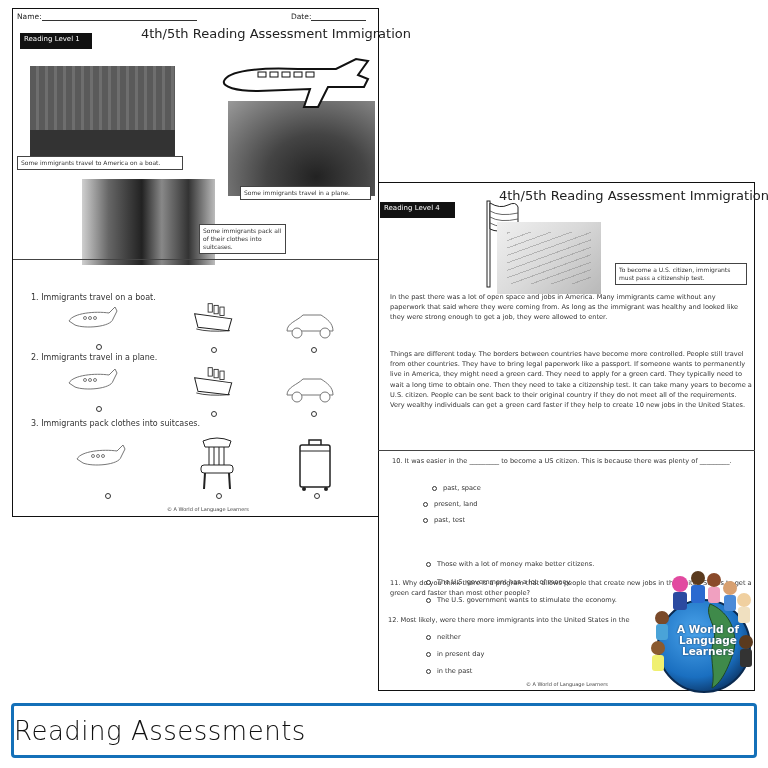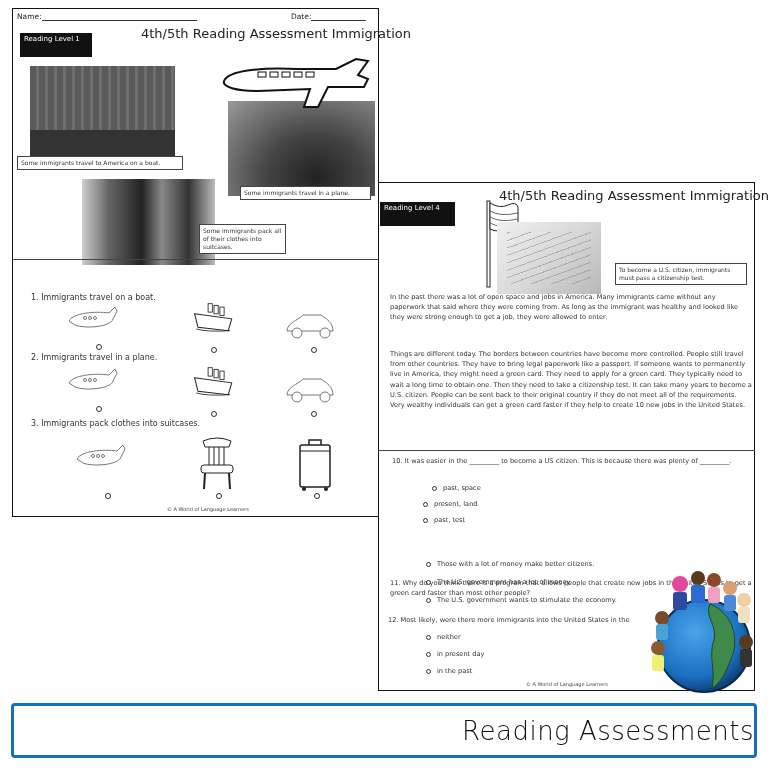--- a/index.html
+++ b/index.html
@@ -8,21 +8,21 @@
 
   .page { position: absolute; background: #fff; border: 1.5px solid #111; }
   #left-page { left: 12px; top: 8px; width: 367px; height: 509px; }
   #right-page { left: 378px; top: 182px; width: 377px; height: 509px; z-index: 2; }
   .name-row { position: absolute; top: 3px; left: 4px; font-size: 7.5px; }
   .name-line { display: inline-block; width: 155px; border-bottom: 0.8px solid #333; height: 8px; vertical-align: bottom; }
   .date-row { position: absolute; top: 3px; left: 278px; font-size: 7.5px; }
   .date-line { display: inline-block; width: 55px; border-bottom: 0.8px solid #333; height: 8px; vertical-align: bottom; }
 
   .sheet-title { position: absolute; font-size: 13px; color: #222; white-space: nowrap; }
-  .level-badge { position: absolute; background: #111; color: #fff; font-size: 7px; padding: 2px 4px; width: 72px; height: 24px; line-height: 8px; }
+  .level-badge { position: absolute; background: #111; color: #fff; font-size: 7px; padding: 2px 4px; width: 72px; height: 16px; line-height: 8px; }
   .big-title { position: absolute; font-size: 11.5px; color: #111; white-space: nowrap; }
 
   .photo { position: absolute; background: linear-gradient(180deg,#8a8a8a 0%,#555 45%,#3a3a3a 100%); }
   .photo.boat { left: 17px; top: 57px; width: 145px; height: 92px;
     background: repeating-linear-gradient(90deg,#5a5a5a 0 6px,#6e6e6e 6px 9px), #555; }
   .photo.boat::after { content:""; position:absolute; left:0; right:0; bottom:0; height:28px; background:#333; }
   .photo.plane { left: 217px; top: 92px; width: 147px; height: 95px;
     background: radial-gradient(ellipse at 60% 80%, #222 0%, #444 40%, #9a9a9a 100%); }
   .photo.bags { left: 69px; top: 170px; width: 133px; height: 86px;
     background: linear-gradient(90deg,#cfcfcf 0%,#666 20%,#222 45%,#888 60%,#333 80%,#bbb 100%); }
@@ -51,21 +51,21 @@
   .para { position: absolute; left: 390px; width: 362px; font-size: 6.6px; line-height: 10.2px; color: #333; }
 
   .mc-q { position: absolute; font-size: 6.6px; line-height: 10.2px; color: #333; }
   .opt { position: absolute; font-size: 6.6px; color: #333; white-space: nowrap; }
   .opt .o { display: inline-block; width: 5px; height: 5px; border: 1px solid #333; border-radius: 50%; margin-right: 6px; vertical-align: middle; }
 
   .globe { position: absolute; left: 646px; top: 566px; width: 110px; height: 128px; z-index: 3; }
 
   .banner { position: absolute; left: 11px; top: 703px; width: 746px; height: 55px;
     border: 3.5px solid #1470b8; border-radius: 4px; background: #fff; z-index: 4;
-    display: flex; align-items: center; justify-content: flex-end; }
+    display: flex; align-items: center; justify-content: flex-start; }
   .banner span { font-family: "DejaVu Sans", sans-serif; font-size: 26px; color: #111; letter-spacing: 0.5px; font-weight: 300; }
 </style>
 </head>
 <body>
 
 <div class="page" id="left-page">
   <div class="name-row">
     <span>Name:</span><span class="name-line"></span>
   </div>
   <div class="date-row">
@@ -228,17 +228,22 @@
       <rect x="62" y="21" width="12" height="16" rx="3" fill="#f0a0c0"></rect>
     <circle cx="84" cy="22" r="7" fill="#d8a070"></circle>
       <rect x="78" y="29" width="12" height="16" rx="3" fill="#4a8ad8"></rect>
     <circle cx="98" cy="34" r="7" fill="#f0d0a0"></circle>
       <rect x="92" y="41" width="12" height="16" rx="3" fill="#f0e0c0"></rect>
     <circle cx="12" cy="82" r="7" fill="#8a5a30"></circle>
       <rect x="6" y="89" width="12" height="16" rx="3" fill="#f0f070"></rect>
     <circle cx="100" cy="76" r="7" fill="#5a3a1e"></circle>
       <rect x="94" y="83" width="12" height="18" rx="3" fill="#333"></rect>
   </svg>
+  <div style="position:absolute;left:22px;top:58px;width:80px;text-align:center;color:#fff;font-family:'DejaVu Sans',sans-serif;font-weight:bold;font-size:10.5px;line-height:11px;text-shadow:0 0 2px #0a2a50;">
+    <div>A World of</div>
+    <div>Language</div>
+    <div>Learners</div>
+  </div>
 </div>
 
 <div class="banner">
   <span>Reading Assessments</span>
 </div>
 
 </body></html>

